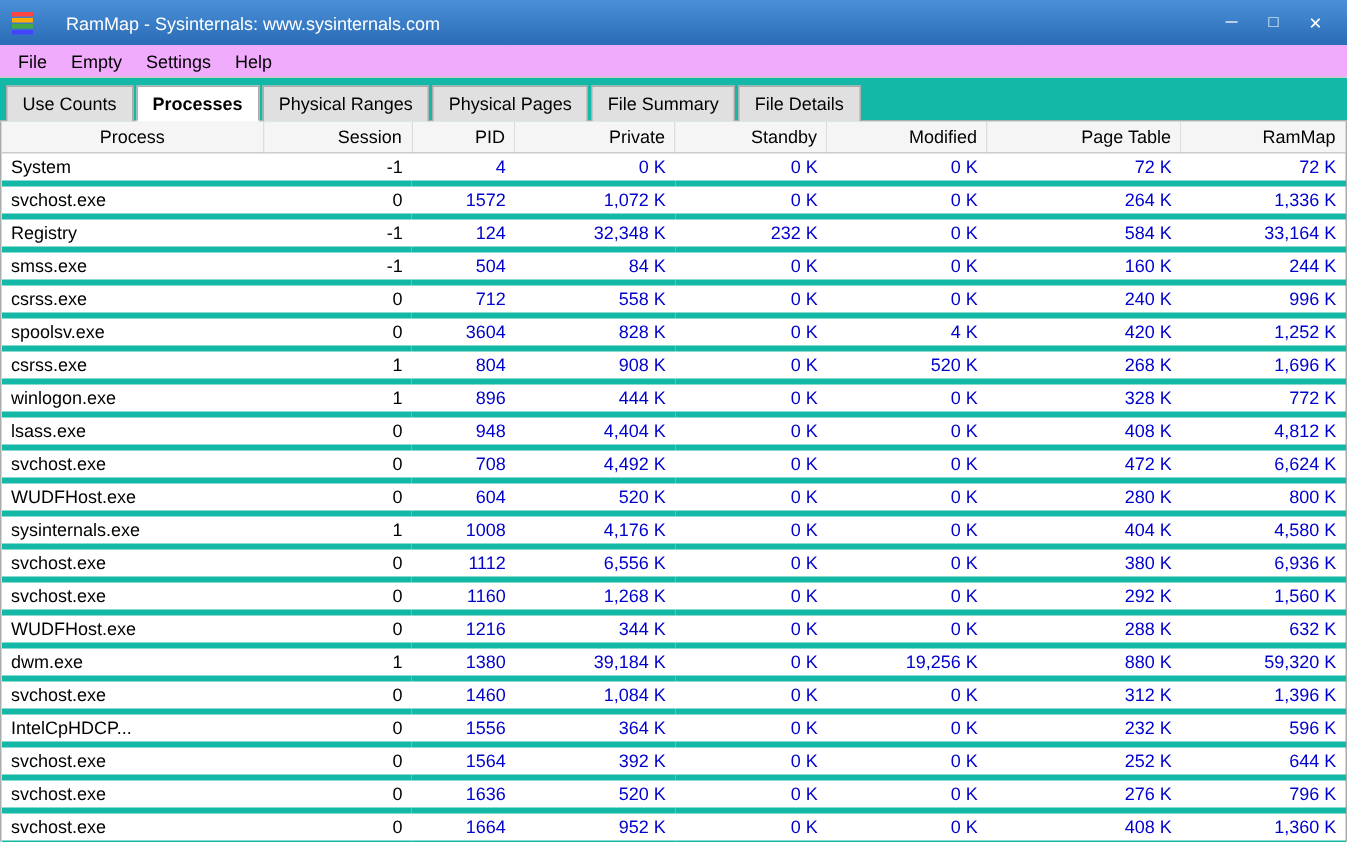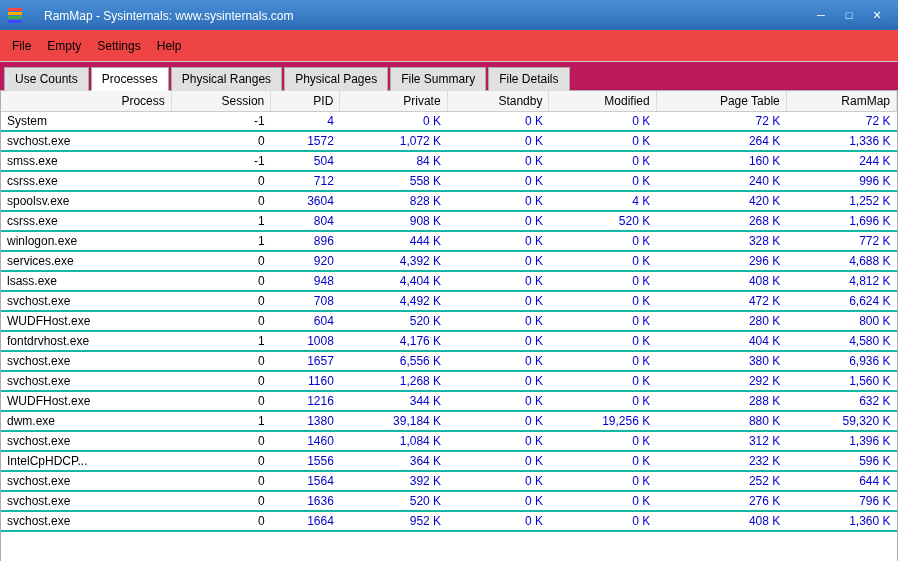--- a/index.html
+++ b/index.html
@@ -40,56 +40,57 @@
       background: transparent;
       border: none;
       color: white;
       cursor: pointer;
       font-size: 11px;
       display: flex;
       align-items: center;
       justify-content: center;
     }
     .menu-bar {
-      background: #ef4444;
+      background: #f0abfc;
       border-bottom: 1px solid #ccc;
-      height: 32px;
+      height: 22px;
       display: flex;
       align-items: center;
       padding: 0 4px;
     }
     .menu-item {
       padding: 2px 8px;
       cursor: pointer;
       font-size: 12px;
       height: 20px;
       display: flex;
       align-items: center;
     }
     .tabs-bar {
-      background: #be185d;
+      background: #14b8a6;
       padding: 4px 4px 0 4px;
       display: flex;
       border-bottom: 1px solid #acacac;
     }
     .tab {
       padding: 4px 10px;
       border: 1px solid #acacac;
       border-bottom: none;
       background: #e0e0e0;
       cursor: pointer;
       font-size: 12px;
       margin-right: 2px;
       position: relative;
       top: 1px;
     }
     .tab.active {
       background: white;
       border-bottom: 1px solid white;
       z-index: 1;
+      font-weight: bold;
     }
     .content-area {
       background: white;
       border: 1px solid #acacac;
       border-top: none;
       height: calc(561px - 30px - 22px - 28px);
       overflow: hidden;
       position: relative;
     }
     .table-container {
@@ -111,24 +112,24 @@
       border-right: 1px solid #ddd;
       padding: 3px 6px;
       text-align: right;
       font-weight: normal;
       position: sticky;
       top: 0;
       background: #f5f5f5;
       white-space: nowrap;
     }
     thead th:first-child {
-      text-align: right;
+      text-align: center;
     }
     tbody tr {
-      border-bottom: 2px solid #14b8a6;
+      border-bottom: 4px solid #14b8a6;
     }
     tbody td {
       padding: 2px 6px;
       text-align: right;
       white-space: nowrap;
     }
     tbody td:first-child { text-align: left; }
     .num-blue { color: #0000cc; }
     
     .app-icon {
@@ -207,20 +208,30 @@
             <td>svchost.exe</td>
             <td>0</td>
             <td class="num-blue">1572</td>
             <td class="num-blue">1,072 K</td>
             <td class="num-blue">0 K</td>
             <td class="num-blue">0 K</td>
             <td class="num-blue">264 K</td>
             <td class="num-blue">1,336 K</td>
           </tr>
           <tr>
+            <td>Registry</td>
+            <td>-1</td>
+            <td class="num-blue">124</td>
+            <td class="num-blue">32,348 K</td>
+            <td class="num-blue">232 K</td>
+            <td class="num-blue">0 K</td>
+            <td class="num-blue">584 K</td>
+            <td class="num-blue">33,164 K</td>
+          </tr>
+          <tr>
             <td>smss.exe</td>
             <td>-1</td>
             <td class="num-blue">504</td>
             <td class="num-blue">84 K</td>
             <td class="num-blue">0 K</td>
             <td class="num-blue">0 K</td>
             <td class="num-blue">160 K</td>
             <td class="num-blue">244 K</td>
           </tr>
           <tr>
@@ -257,30 +268,20 @@
             <td>winlogon.exe</td>
             <td>1</td>
             <td class="num-blue">896</td>
             <td class="num-blue">444 K</td>
             <td class="num-blue">0 K</td>
             <td class="num-blue">0 K</td>
             <td class="num-blue">328 K</td>
             <td class="num-blue">772 K</td>
           </tr>
           <tr>
-            <td>services.exe</td>
-            <td>0</td>
-            <td class="num-blue">920</td>
-            <td class="num-blue">4,392 K</td>
-            <td class="num-blue">0 K</td>
-            <td class="num-blue">0 K</td>
-            <td class="num-blue">296 K</td>
-            <td class="num-blue">4,688 K</td>
-          </tr>
-          <tr>
             <td>lsass.exe</td>
             <td>0</td>
             <td class="num-blue">948</td>
             <td class="num-blue">4,404 K</td>
             <td class="num-blue">0 K</td>
             <td class="num-blue">0 K</td>
             <td class="num-blue">408 K</td>
             <td class="num-blue">4,812 K</td>
           </tr>
           <tr>
@@ -297,33 +298,33 @@
             <td>WUDFHost.exe</td>
             <td>0</td>
             <td class="num-blue">604</td>
             <td class="num-blue">520 K</td>
             <td class="num-blue">0 K</td>
             <td class="num-blue">0 K</td>
             <td class="num-blue">280 K</td>
             <td class="num-blue">800 K</td>
           </tr>
           <tr>
-            <td>fontdrvhost.exe</td>
+            <td>sysinternals.exe</td>
             <td>1</td>
             <td class="num-blue">1008</td>
             <td class="num-blue">4,176 K</td>
             <td class="num-blue">0 K</td>
             <td class="num-blue">0 K</td>
             <td class="num-blue">404 K</td>
             <td class="num-blue">4,580 K</td>
           </tr>
           <tr>
             <td>svchost.exe</td>
             <td>0</td>
-            <td class="num-blue">1657</td>
+            <td class="num-blue">1112</td>
             <td class="num-blue">6,556 K</td>
             <td class="num-blue">0 K</td>
             <td class="num-blue">0 K</td>
             <td class="num-blue">380 K</td>
             <td class="num-blue">6,936 K</td>
           </tr>
           <tr>
             <td>svchost.exe</td>
             <td>0</td>
             <td class="num-blue">1160</td>

